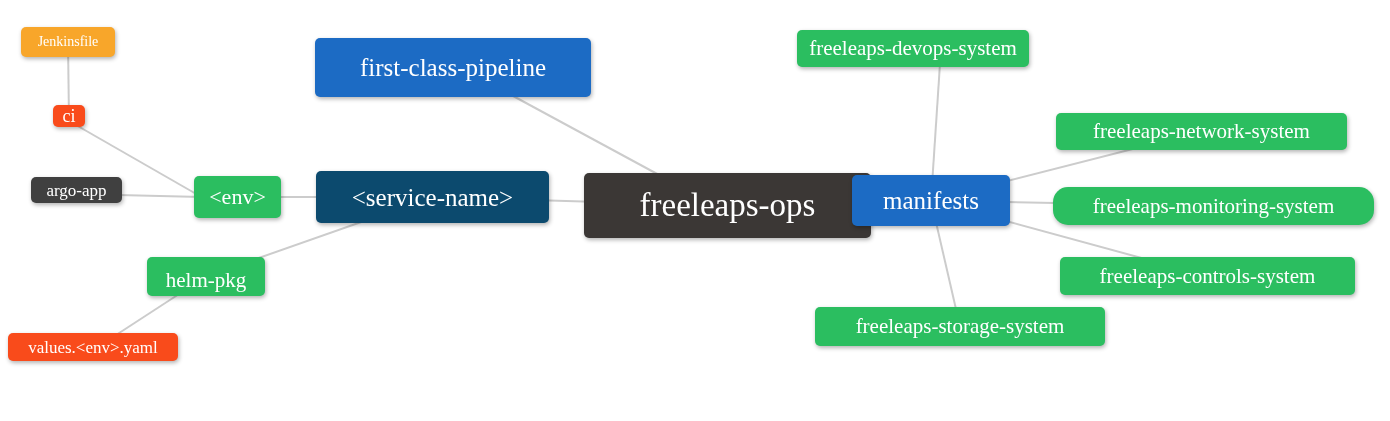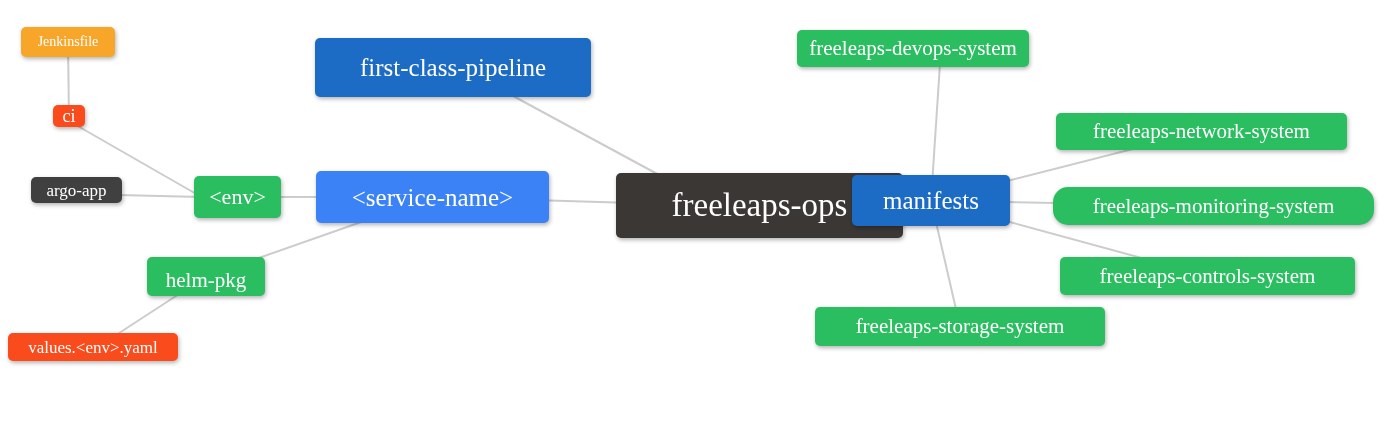--- a/index.html
+++ b/index.html
@@ -75,24 +75,24 @@
       </div>
       <div class="node" style="left: 147px; top: 257px; width: 118px; height: 39px; background: rgb(43, 190, 96);">
         <span style="font-size: 21px; margin-top: 8px;">helm-pkg</span>
       </div>
       <div class="node" style="left: 8px; top: 333px; width: 170px; height: 28px; background: rgb(249, 75, 27);">
         <span style="font-size: 17px;">values.&lt;env&gt;.yaml</span>
       </div>
       <div class="node" style="left: 315px; top: 38px; width: 276px; height: 59px; background: rgb(28, 107, 196);">
         <span style="font-size: 25px;">first-class-pipeline</span>
       </div>
-      <div class="node" style="left: 316px; top: 171px; width: 233px; height: 52px; background: #3b82f6; align-items: center;">
+      <div class="node" style="left: 316px; top: 171px; width: 233px; height: 52px; background: #0c4a6e; align-items: center;">
         <span style="font-size: 25px;">&lt;service-name&gt;</span>
       </div>
-      <div class="node" style="left: 616px; top: 173px; width: 287px; height: 65px; background: rgb(59, 55, 53);">
+      <div class="node" style="left: 584px; top: 173px; width: 287px; height: 65px; background: rgb(59, 55, 53);">
         <span style="font-size: 33px;">freeleaps-ops</span>
       </div>
       <div class="node" style="left: 852px; top: 175px; width: 158px; height: 51px; background: rgb(28, 107, 196);">
         <span style="font-size: 25px;">manifests</span>
       </div>
       <div class="node" style="left: 797px; top: 30px; width: 232px; height: 37px; background: rgb(43, 190, 96);">
         <span style="font-size: 21px;">freeleaps-devops-system</span>
       </div>
       <div class="node" style="left: 1056px; top: 113px; width: 291px; height: 37px; background: rgb(43, 190, 96);">
         <span style="font-size: 21px;">freeleaps-network-system</span>

